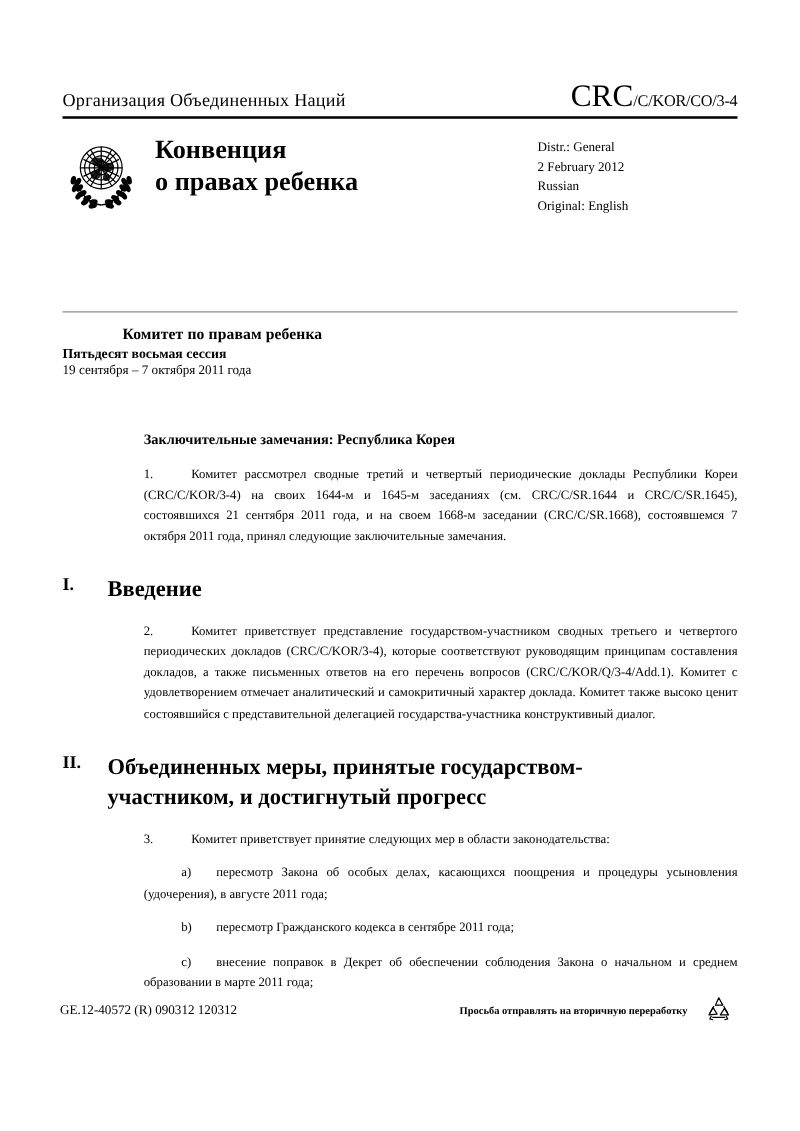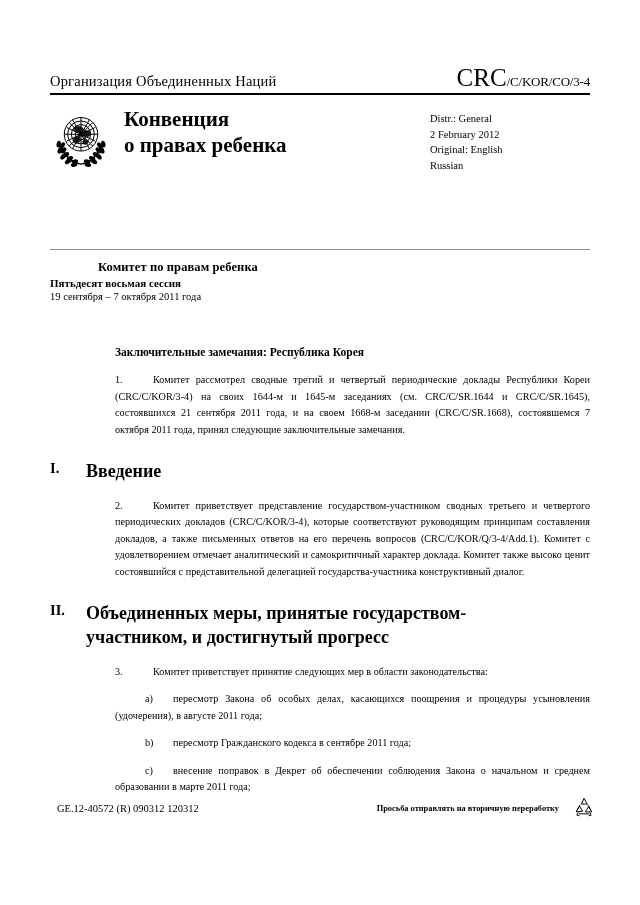--- a/index.html
+++ b/index.html
@@ -176,21 +176,21 @@
   .section-title {
     font-weight: bold;
     font-size: 18px;
     line-height: 1.32;
     color: #000;
   }
 
   
   .footer {
     position: absolute;
-    left: 57px;
+    left: 48px;
     top: 795px;
     width: 540px;
     display: flex;
     align-items: center;
     justify-content: space-between;
   }
   .footer-code {
     font-size: 10.5px;
     color: #000;
     white-space: nowrap;
@@ -284,22 +284,22 @@
       </svg>
 
       <div class="conv-title">
         <div>Конвенция</div>
         <div>о правах ребенка</div>
       </div>
 
       <div class="distr-block">
         <div>Distr.: General</div>
         <div>2 February 2012</div>
+        <div>Russian</div>
         <div>Original: English</div>
-        <div>Russian</div>
       </div>
     </div>
 
     <div class="masthead-gap"></div>
 
     <hr class="rule-hair">
 
     <div class="committee">
       <div class="committee-name">Комитет по правам ребенка</div>
       <div class="committee-session">Пятьдесят восьмая сессия</div>

